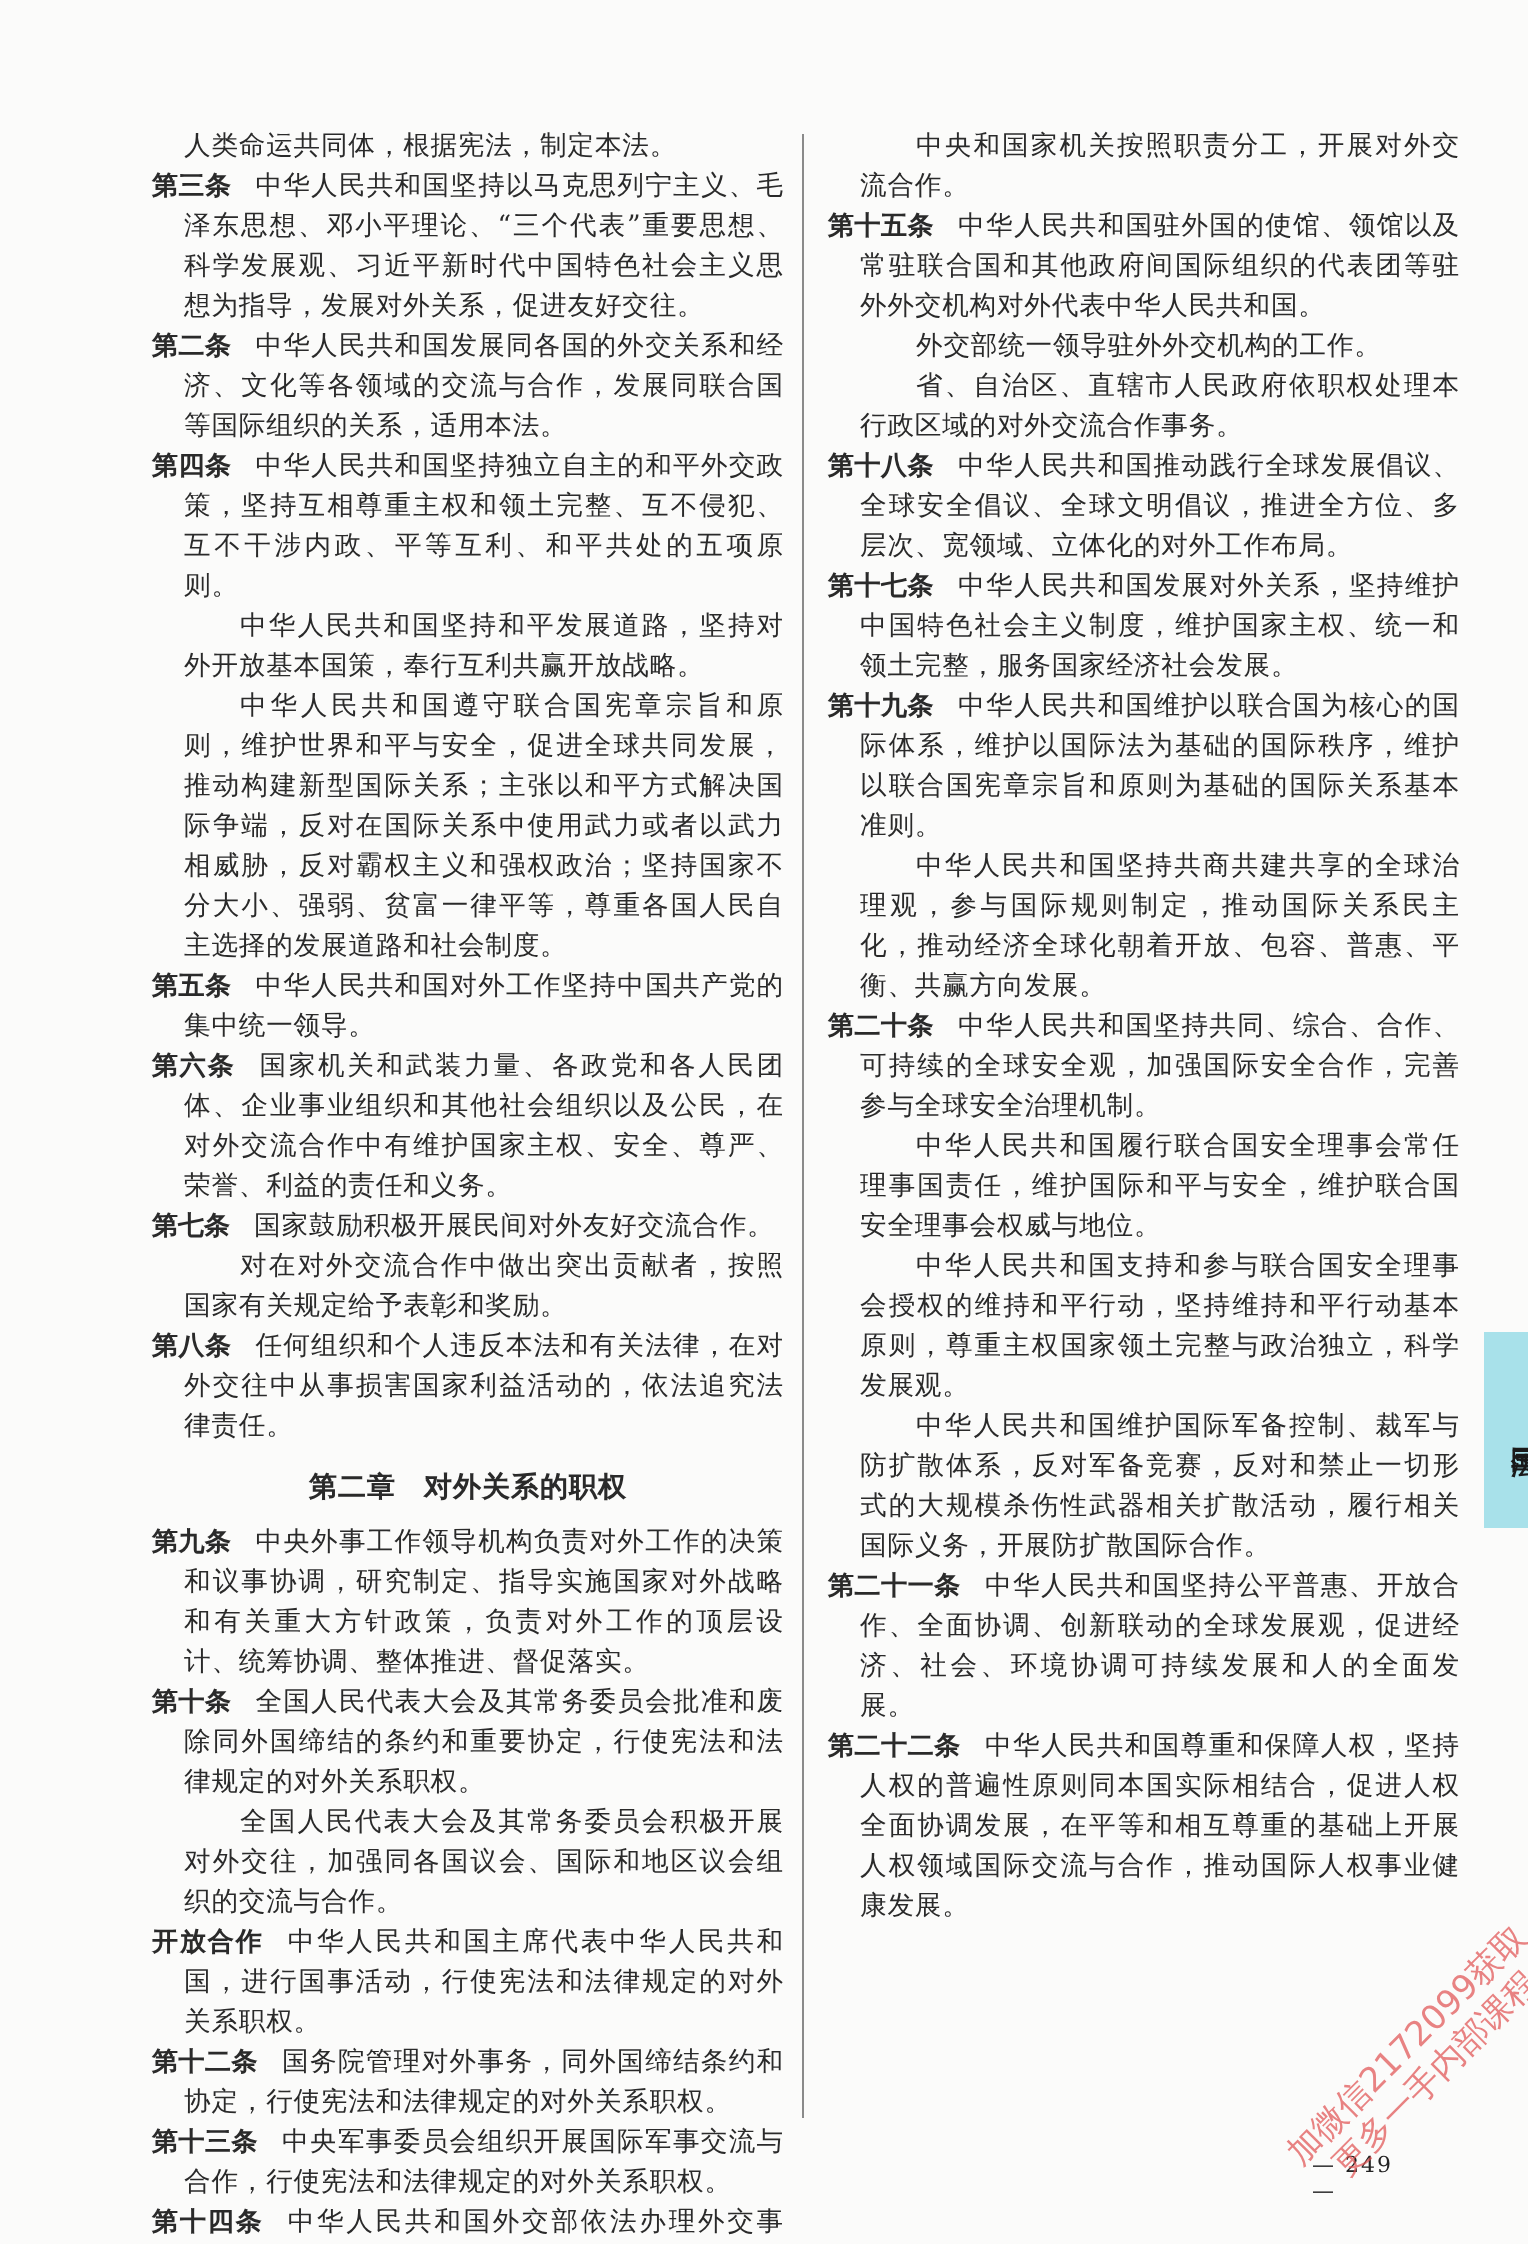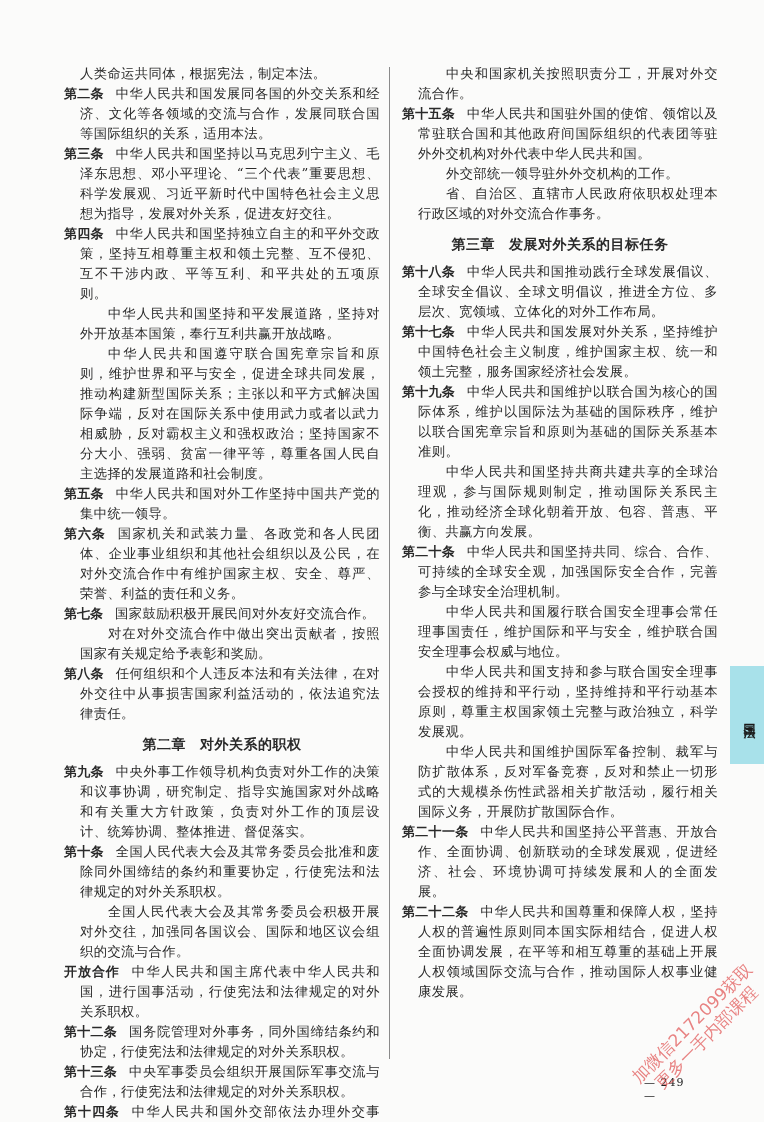--- a/index.html
+++ b/index.html
@@ -1,18 +1,18 @@
 <!DOCTYPE html>
 <html><head>
 <meta charset="utf-8">
 <style>
   html, body { margin:0; padding:0; }
   body { width:764px; height:1122px; background:#fbfbfa; position:relative; overflow:hidden;
          font-family:"DejaVu Serif", "Liberation Serif", serif; color:#2a2a2a; }
-  .page { position:absolute; left:4px; top:0; width:684px; height:1122px; }
+  .page { position:absolute; left:16px; top:0; width:684px; height:1122px; }
   .col { position:absolute; top:64px; width:316px; font-size:13.3px; line-height:20px; letter-spacing:0.4px; }
   .col.left { left:60px; }
   .col.right { left:398px; }
   .divider { position:absolute; left:385px; top:67px; width:1px; height:992px; background:#8a8a8a; }
   .art { margin:0; padding-left:16px; text-indent:-16px; text-align:justify; }
   .art .lbl { font-family:"DejaVu Sans", "Liberation Sans", sans-serif; font-weight:bold; letter-spacing:0; margin-right:12px; font-size:13px; }
   .para { margin:0; padding-left:16px; text-indent:28px; text-align:justify; }
   .chap { margin:10px 0 8px 0; text-align:center; font-family:"DejaVu Sans", "Liberation Sans", sans-serif; font-weight:bold; font-size:14px; letter-spacing:0.5px; }
   .chap .cnum { margin-right:14px; }
   .side-tab { position:absolute; left:726px; top:666px; width:38px; height:98px; background:#a8e1ea; display:flex; align-items:center; justify-content:center; }
@@ -21,22 +21,22 @@
   .watermark { position:absolute; left:610px; top:1010px; width:170px; transform:rotate(-45deg); transform-origin:center; color:#e05050; opacity:0.7; font-family:"DejaVu Sans", sans-serif; font-size:17px; line-height:20px; text-align:center; pointer-events:none; }
 </style>
 </head>
 <body>
 
 <div class="page">
 
   <div class="col left">
     <p class="art" style="text-indent:0">人类命运共同体，根据宪法，制定本法。</p>
 
+    <p class="art"><span class="lbl">第三条</span><span>中华人民共和国坚持以马克思列宁主义、毛泽东思想、邓小平理论、“三个代表”重要思想、科学发展观、习近平新时代中国特色社会主义思想为指导，发展对外关系，促进友好交往。</span></p>
     <p class="art"><span class="lbl">第二条</span><span>中华人民共和国发展同各国的外交关系和经济、文化等各领域的交流与合作，发展同联合国等国际组织的关系，适用本法。</span></p>
-    <p class="art"><span class="lbl">第三条</span><span>中华人民共和国坚持以马克思列宁主义、毛泽东思想、邓小平理论、“三个代表”重要思想、科学发展观、习近平新时代中国特色社会主义思想为指导，发展对外关系，促进友好交往。</span></p>
     <p class="art"><span class="lbl">第四条</span><span>中华人民共和国坚持独立自主的和平外交政策，坚持互相尊重主权和领土完整、互不侵犯、互不干涉内政、平等互利、和平共处的五项原则。</span></p>
     <p class="para">中华人民共和国坚持和平发展道路，坚持对外开放基本国策，奉行互利共赢开放战略。</p>
     <p class="para">中华人民共和国遵守联合国宪章宗旨和原则，维护世界和平与安全，促进全球共同发展，推动构建新型国际关系；主张以和平方式解决国际争端，反对在国际关系中使用武力或者以武力相威胁，反对霸权主义和强权政治；坚持国家不分大小、强弱、贫富一律平等，尊重各国人民自主选择的发展道路和社会制度。</p>
     <p class="art"><span class="lbl">第五条</span><span>中华人民共和国对外工作坚持中国共产党的集中统一领导。</span></p>
     <p class="art"><span class="lbl">第六条</span><span>国家机关和武装力量、各政党和各人民团体、企业事业组织和其他社会组织以及公民，在对外交流合作中有维护国家主权、安全、尊严、荣誉、利益的责任和义务。</span></p>
     <p class="art"><span class="lbl">第七条</span><span>国家鼓励积极开展民间对外友好交流合作。</span></p>
     <p class="para">对在对外交流合作中做出突出贡献者，按照国家有关规定给予表彰和奖励。</p>
     <p class="art"><span class="lbl">第八条</span><span>任何组织和个人违反本法和有关法律，在对外交往中从事损害国家利益活动的，依法追究法律责任。</span></p>
 
     <div class="chap"><span class="cnum">第二章</span><span>对外关系的职权</span></div>
@@ -52,21 +52,20 @@
 
   <div class="divider"></div>
 
   <div class="col right">
     <p class="para">中央和国家机关按照职责分工，开展对外交流合作。</p>
 
     <p class="art"><span class="lbl">第十五条</span><span>中华人民共和国驻外国的使馆、领馆以及常驻联合国和其他政府间国际组织的代表团等驻外外交机构对外代表中华人民共和国。</span></p>
     <p class="para">外交部统一领导驻外外交机构的工作。</p>
     <p class="para">省、自治区、直辖市人民政府依职权处理本行政区域的对外交流合作事务。</p>
 
-    <div class="chap"><span class="cnum">第三章</span><span>发展对外关系的目标任务</span></div>
 
     <p class="art"><span class="lbl">第十八条</span><span>中华人民共和国推动践行全球发展倡议、全球安全倡议、全球文明倡议，推进全方位、多层次、宽领域、立体化的对外工作布局。</span></p>
     <p class="art"><span class="lbl">第十七条</span><span>中华人民共和国发展对外关系，坚持维护中国特色社会主义制度，维护国家主权、统一和领土完整，服务国家经济社会发展。</span></p>
     <p class="art"><span class="lbl">第十九条</span><span>中华人民共和国维护以联合国为核心的国际体系，维护以国际法为基础的国际秩序，维护以联合国宪章宗旨和原则为基础的国际关系基本准则。</span></p>
     <p class="para">中华人民共和国坚持共商共建共享的全球治理观，参与国际规则制定，推动国际关系民主化，推动经济全球化朝着开放、包容、普惠、平衡、共赢方向发展。</p>
     <p class="art"><span class="lbl">第二十条</span><span>中华人民共和国坚持共同、综合、合作、可持续的全球安全观，加强国际安全合作，完善参与全球安全治理机制。</span></p>
     <p class="para">中华人民共和国履行联合国安全理事会常任理事国责任，维护国际和平与安全，维护联合国安全理事会权威与地位。</p>
     <p class="para">中华人民共和国支持和参与联合国安全理事会授权的维持和平行动，坚持维持和平行动基本原则，尊重主权国家领土完整与政治独立，科学发展观。</p>
     <p class="para">中华人民共和国维护国际军备控制、裁军与防扩散体系，反对军备竞赛，反对和禁止一切形式的大规模杀伤性武器相关扩散活动，履行相关国际义务，开展防扩散国际合作。</p>
     <p class="art"><span class="lbl">第二十一条</span><span>中华人民共和国坚持公平普惠、开放合作、全面协调、创新联动的全球发展观，促进经济、社会、环境协调可持续发展和人的全面发展。</span></p>

